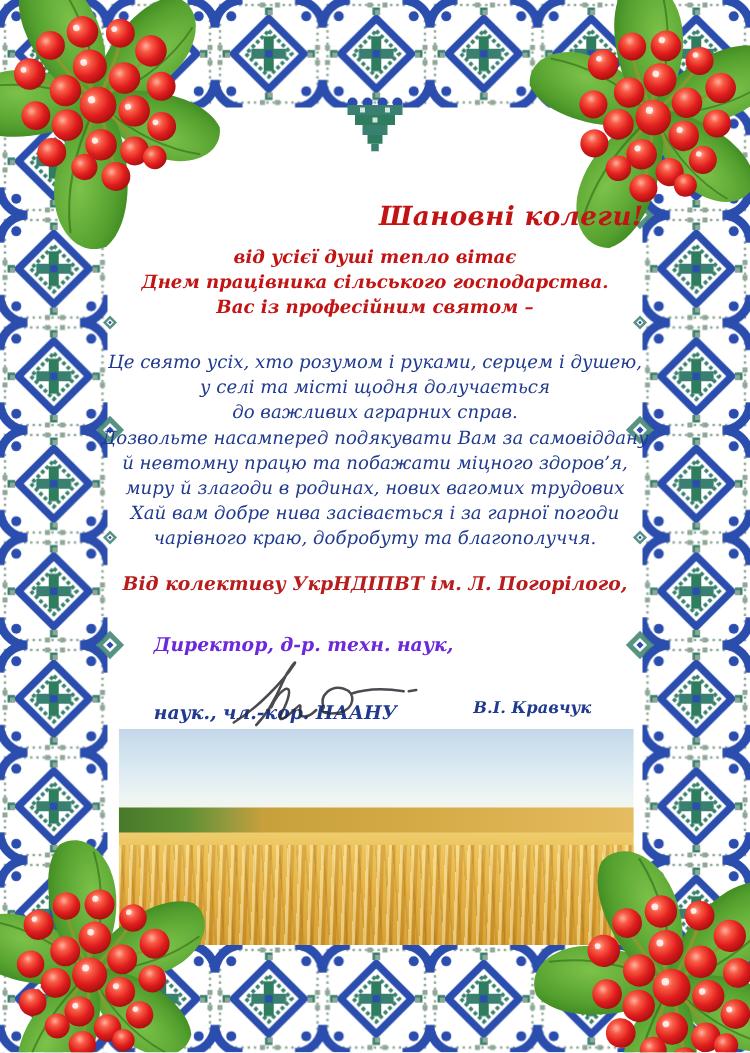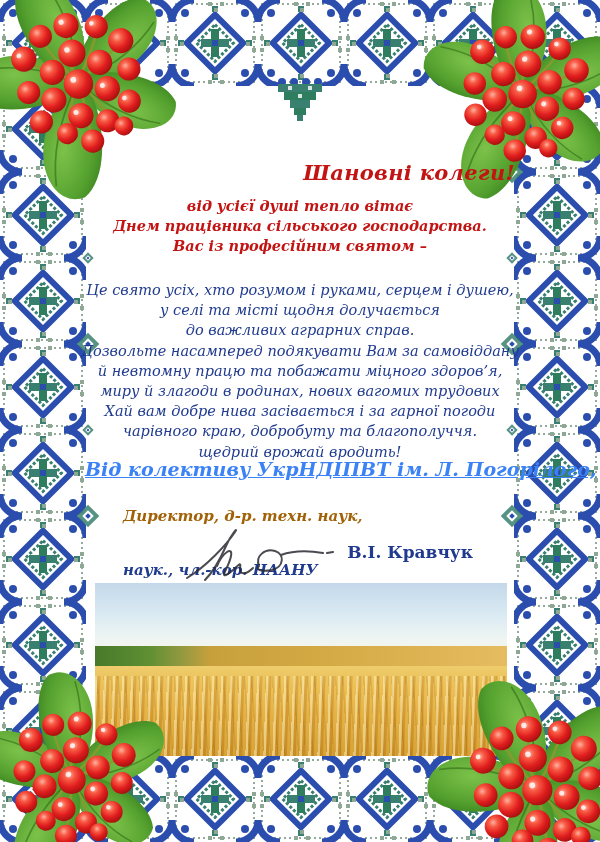--- a/index.html
+++ b/index.html
@@ -14,27 +14,27 @@
     font-size:21px;font-weight:bold;font-style:italic;color:#c31414;letter-spacing:.3px;
     white-space:nowrap;
   }
   .greet{position:absolute;left:0;top:196px;width:430px;text-align:center;
     color:#c31414;font-size:14.5px;font-weight:bold;font-style:italic;}
   .greet div{line-height:20px;white-space:nowrap;}
   .bodytxt{position:absolute;left:-10px;top:280px;width:450px;text-align:center;
     color:#1f3a8e;font-size:14.5px;font-weight:normal;font-style:italic;}
   .bodytxt div{line-height:20.2px;white-space:nowrap;}
   .closing{position:absolute;left:0;top:458px;width:430px;text-align:center;
-    color:#3b82f6;font-size:19px;font-weight:bold;font-style:italic;white-space:nowrap;text-decoration:underline;}
-  .pos-line{position:absolute;left:38px;top:507px;color:#a16207;
+    color:#b91c1c;font-size:15px;font-weight:bold;font-style:italic;white-space:nowrap;}
+  .pos-line{position:absolute;left:38px;top:507px;color:#6d28d9;
     font-size:15px;font-weight:bold;font-style:italic;white-space:nowrap;}
   .rank-line{position:absolute;left:38px;top:561px;color:#1f3a8e;
     font-size:15px;font-weight:bold;font-style:italic;white-space:nowrap;}
-  .name-line{position:absolute;right:42px;top:542px;color:#1f3a8e;
-    font-size:17px;font-weight:bold;white-space:nowrap;}
+  .name-line{position:absolute;right:42px;top:559px;color:#1f3a8e;
+    font-size:13px;font-weight:bold;font-style:italic;white-space:nowrap;}
   .sig{position:absolute;left:185px;top:522px;width:150px;height:62px;z-index:5;}
   
   .wheat{position:absolute;left:95px;top:583px;width:412px;height:176px;overflow:hidden;z-index:2;}
   .wheat-sky{position:absolute;left:0;top:0;width:100%;height:42%;
     background:linear-gradient(180deg,#c3d8ea 0%,#d9e9f2 40%,#eef5f3 75%,#f8f5e6 100%);}
   .wheat-horizon{position:absolute;left:0;top:36%;width:100%;height:13%;
     background:linear-gradient(90deg,#47792a 0%,#5e8f33 13%,#93993f 21%,#c7a03c 28%,#d2a843 52%,#ddb252 78%,#e5bc60 100%);}
   .wheat-mid{position:absolute;left:0;top:47%;width:100%;height:11%;
     background:linear-gradient(180deg,#efcd6d,#e9bf55);}
   .wheat-fg{position:absolute;left:0;top:53%;width:100%;height:47%;
@@ -229,21 +229,20 @@
 
     <div class="bodytxt">
       <div>Це свято усіх, хто розумом і руками, серцем і душею,</div>
       <div>у селі та місті щодня долучається</div>
       <div>до важливих аграрних справ.</div>
       <div>Дозвольте насамперед подякувати Вам за самовіддану</div>
       <div>й невтомну працю та побажати міцного здоров’я,</div>
       <div>миру й злагоди в родинах, нових вагомих трудових</div>
       <div>Хай вам добре нива засівається і за гарної погоди</div>
       <div>чарівного краю, добробуту та благополуччя.</div>
-      <div>щедрий врожай вродить!</div>
     </div>
 
     <div class="closing">Від колективу УкрНДІПВТ ім. Л. Погорілого,</div>
 
     <div class="pos-line">Директор, д-р. техн. наук,</div>
     <div class="rank-line">наук., чл.-кор. НААНУ</div>
     <div class="name-line">В.І. Кравчук</div>
   </div>
 
   <svg class="sig" viewBox="0 0 150 62" xmlns="http://www.w3.org/2000/svg">

